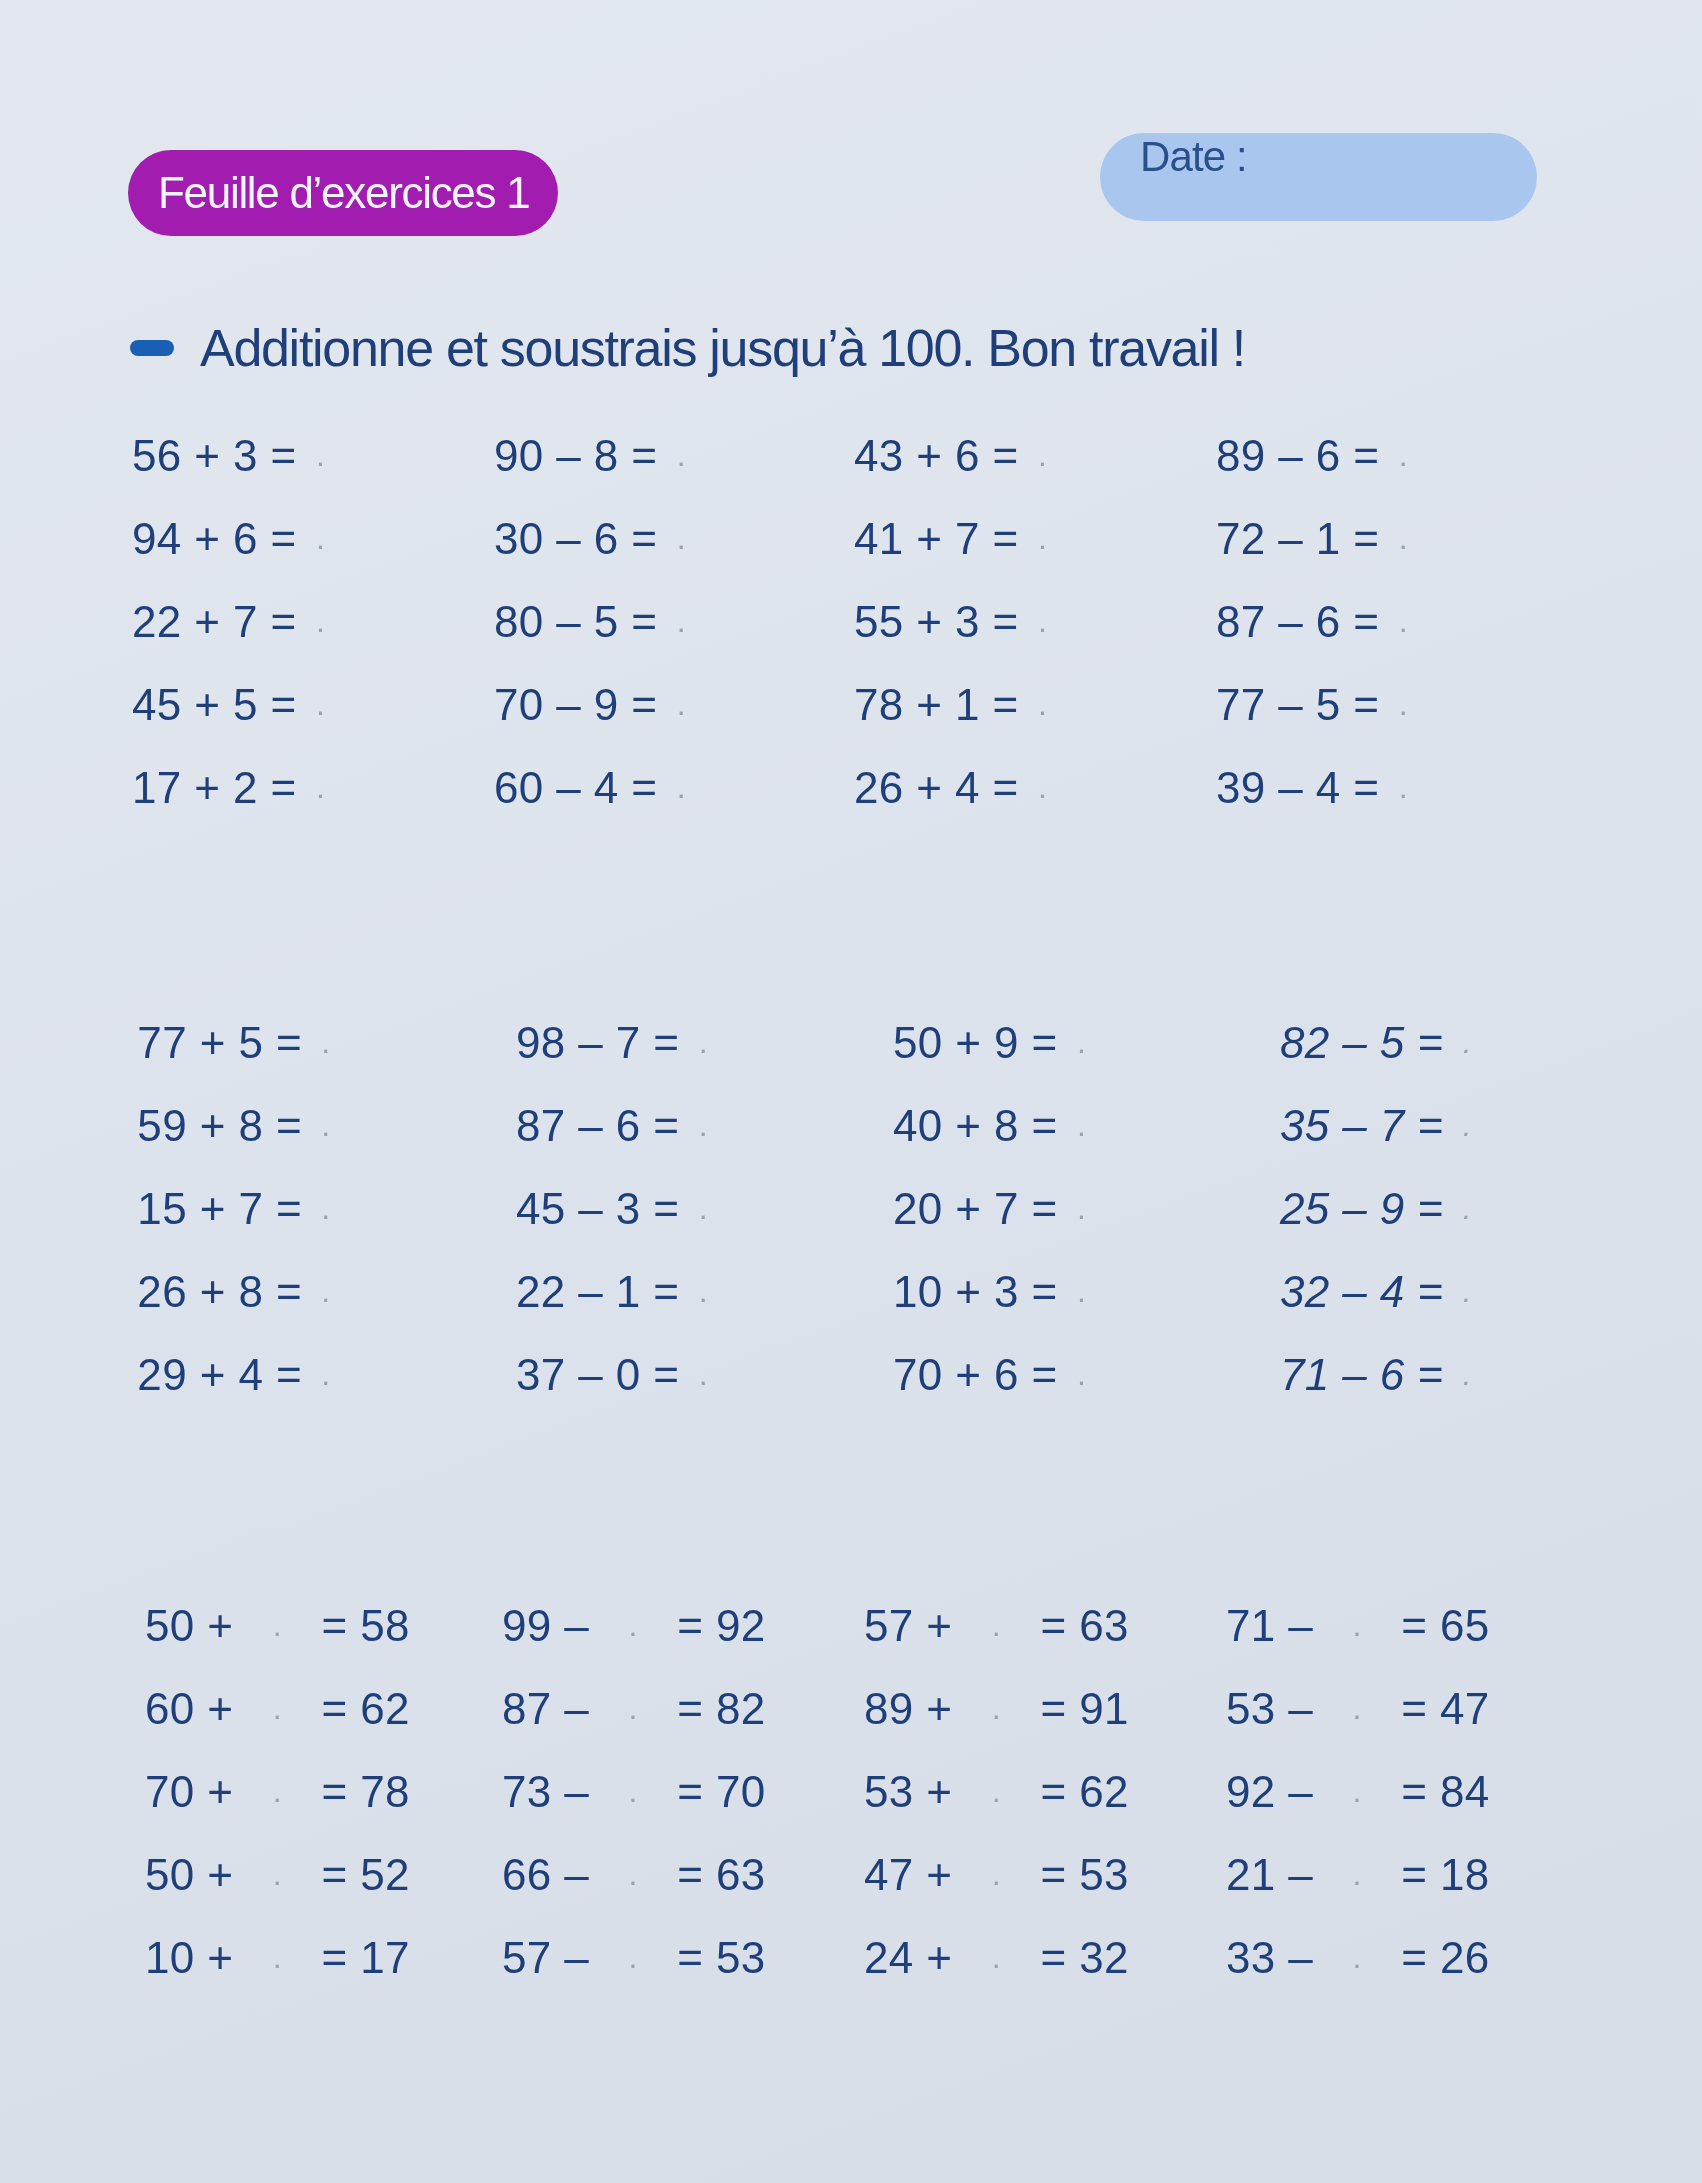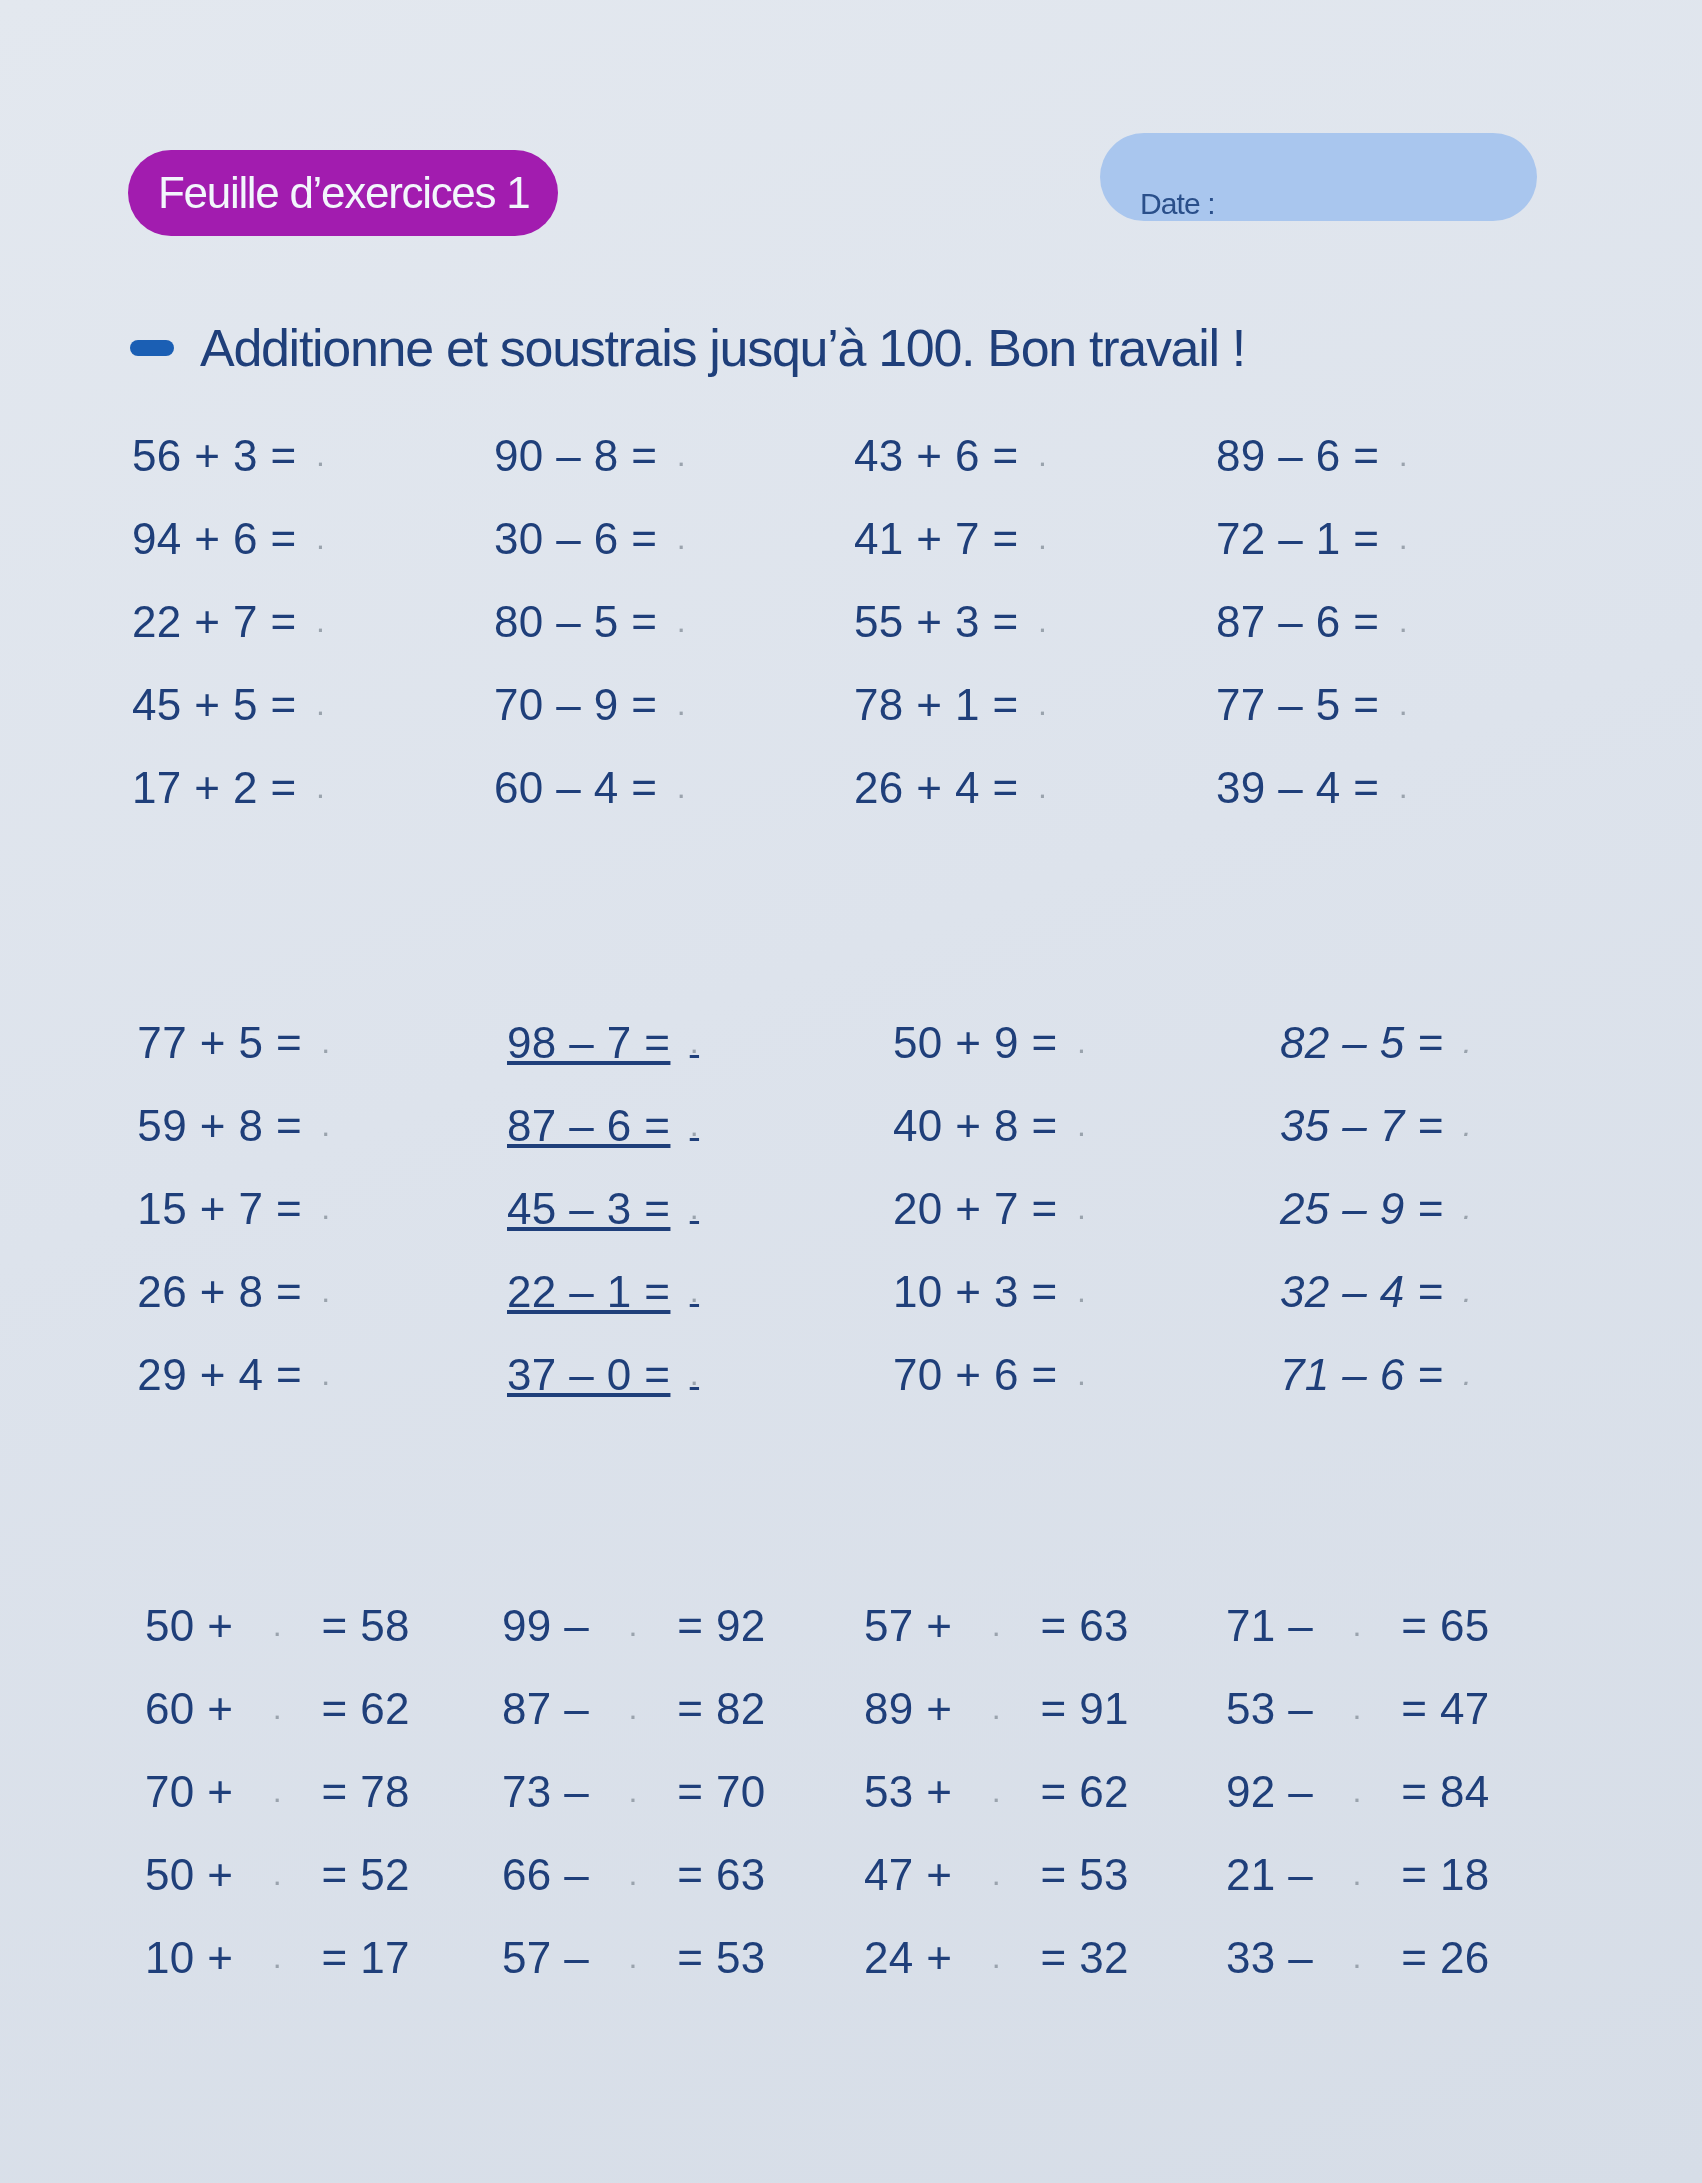--- a/index.html
+++ b/index.html
@@ -12,22 +12,22 @@
   }
   .pill-title {
     position:absolute; left:128px; top:150px; width:430px; height:86px;
     background:#a21caf; border-radius:43px;
     color:#f2f6fc; font-size:44px; letter-spacing:-1.3px;
     display:flex; align-items:center; padding-left:30px; box-sizing:border-box;
   }
   .pill-date {
     position:absolute; left:1100px; top:133px; width:437px; height:88px;
     background:#a9c6ee; border-radius:44px;
-    color:#2a4f8a; font-size:30px; letter-spacing:-0.9px;
-    display:flex; align-items:flex-end; padding-left:40px; box-sizing:border-box;
+    color:#2a4f8a; font-size:42px; letter-spacing:-0.9px;
+    display:flex; align-items:flex-start; padding-left:40px; box-sizing:border-box;
   }
   .instruction {
     position:absolute; left:130px; top:318px;
     display:flex; align-items:center; font-size:52px; letter-spacing:-1.3px; color:#1f3f7a;
   }
   .bullet-icon {
     width:44px; height:16px; background:#1b5fb4; border-radius:8px; margin-right:26px;
   }
   .block { position:absolute; left:132px; width:1404px; }
   .col { position:absolute; top:0; }
@@ -161,21 +161,21 @@
       </div>
     <div class="row">
         <span>26 + 8 =</span>
         <span class="blank-dot">.</span>
       </div>
     <div class="row">
         <span>29 + 4 =</span>
         <span class="blank-dot">.</span>
       </div>
   </div>
-  <div class="col" style="left:375px;text-decoration:underline;">
+  <div class="col" style="left:384px;">
     <div class="row">
         <span>98 – 7 =</span>
         <span class="blank-dot">.</span>
       </div>
     <div class="row">
         <span>87 – 6 =</span>
         <span class="blank-dot">.</span>
       </div>
     <div class="row">
         <span>45 – 3 =</span>

